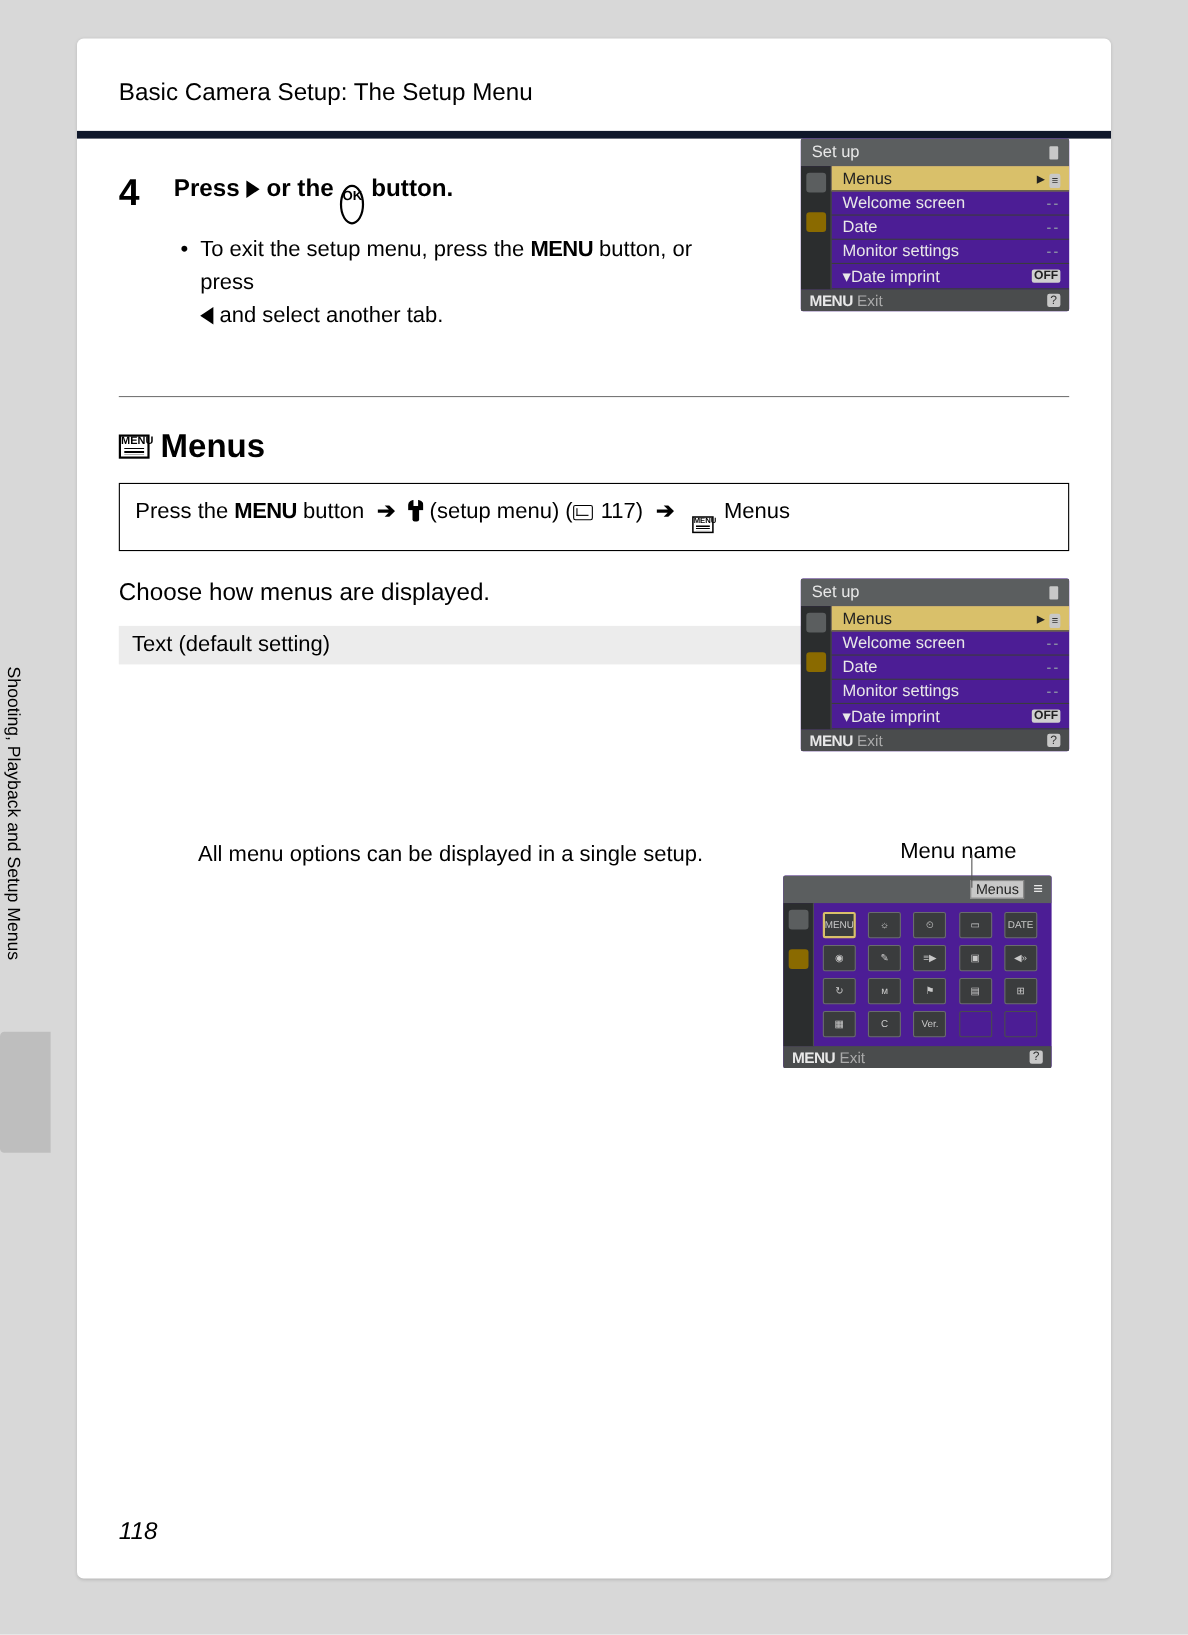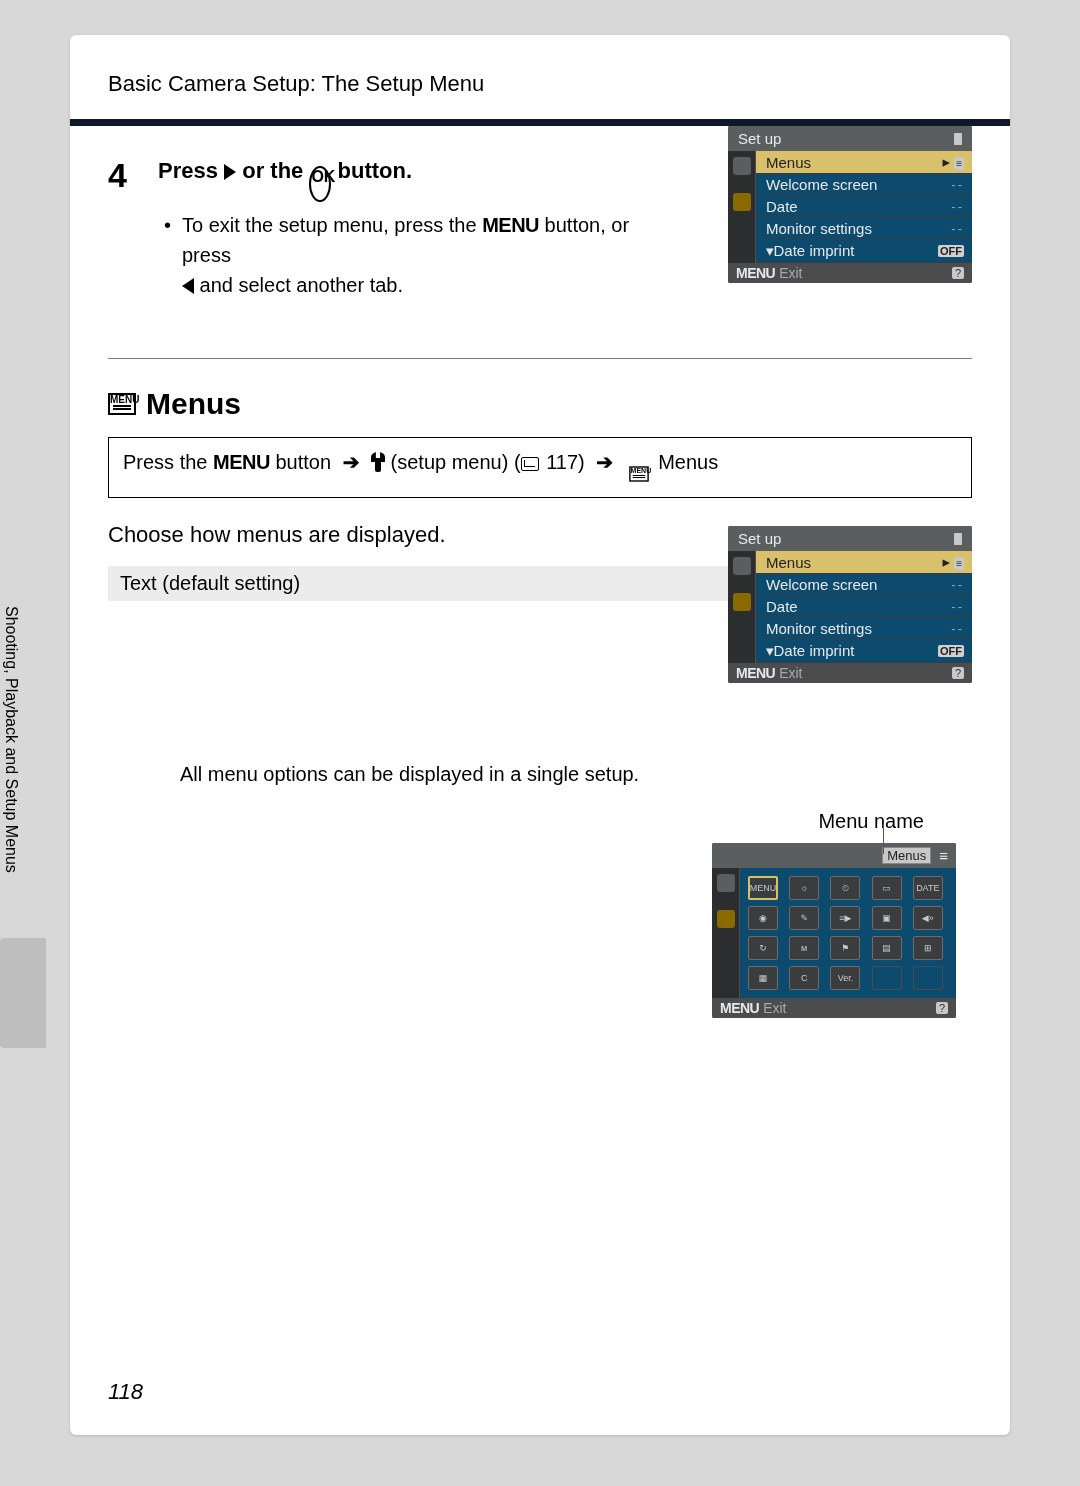--- a/index.html
+++ b/index.html
@@ -90,21 +90,21 @@
   .tri-left, .tri-right {
     display: inline-block; width: 0; height: 0;
     border-top: 8px solid transparent; border-bottom: 8px solid transparent;
     vertical-align: -2px;
   }
   .tri-right { border-left: 12px solid #000; }
   .tri-left  { border-right: 12px solid #000; }
   .ok-circ {
     display: inline-block; width: 22px; height: 36px;
     border: 2.5px solid #000; border-radius: 50%;
-    font-size: 16px; font-weight: bold; line-height: 17px; text-align: center;
+    font-size: 12px; font-weight: bold; line-height: 17px; text-align: center;
     vertical-align: -4px;
   }
   .menu-word {
     font-weight: bold; font-family: Arial Narrow, Arial, sans-serif;
     letter-spacing: -0.5px;
   }
   .hr { border: none; border-top: 1px solid #777; margin: 54px 0 28px 0; }
   .section-title {
     font-size: 30px; font-weight: bold; margin-bottom: 16px;
     display: flex; align-items: center; gap: 10px;
@@ -137,23 +137,23 @@
   .intro { font-size: 22px; margin-bottom: 18px; }
   .option-bar {
     background: #ECECEC; padding: 6px 12px; font-size: 20px; margin-bottom: 12px;
   }
   .option-desc {
     font-size: 20px; padding-left: 72px; margin-bottom: 20px;
   }
   .lcd-wrap { position: absolute; }
   .lcd1 { right: 38px; top: 0; }
   .lcd2 { right: 38px; top: 400px; }
-  .lcd3 { right: 38px; top: 690px; }
+  .lcd3 { right: 38px; top: 643px; }
   .lcd {
-    width: 244px; background: #0c4a6e; color: #e8e8e8;
+    width: 244px; background: #4c1d95; color: #e8e8e8;
     font-size: 15px; border-radius: 2px; overflow: hidden;
   }
   .lcd-header {
     background: #5b5e5f; padding: 4px 10px; display:flex; justify-content:space-between; align-items:center;
   }
   .lcd-body { display: flex; }
   .lcd-side {
     width: 28px; background:#2b2d2e; border-right:1px solid #4b4d4e;
     display:flex; flex-direction:column; align-items:center; padding-top:6px; gap:18px;
   }

